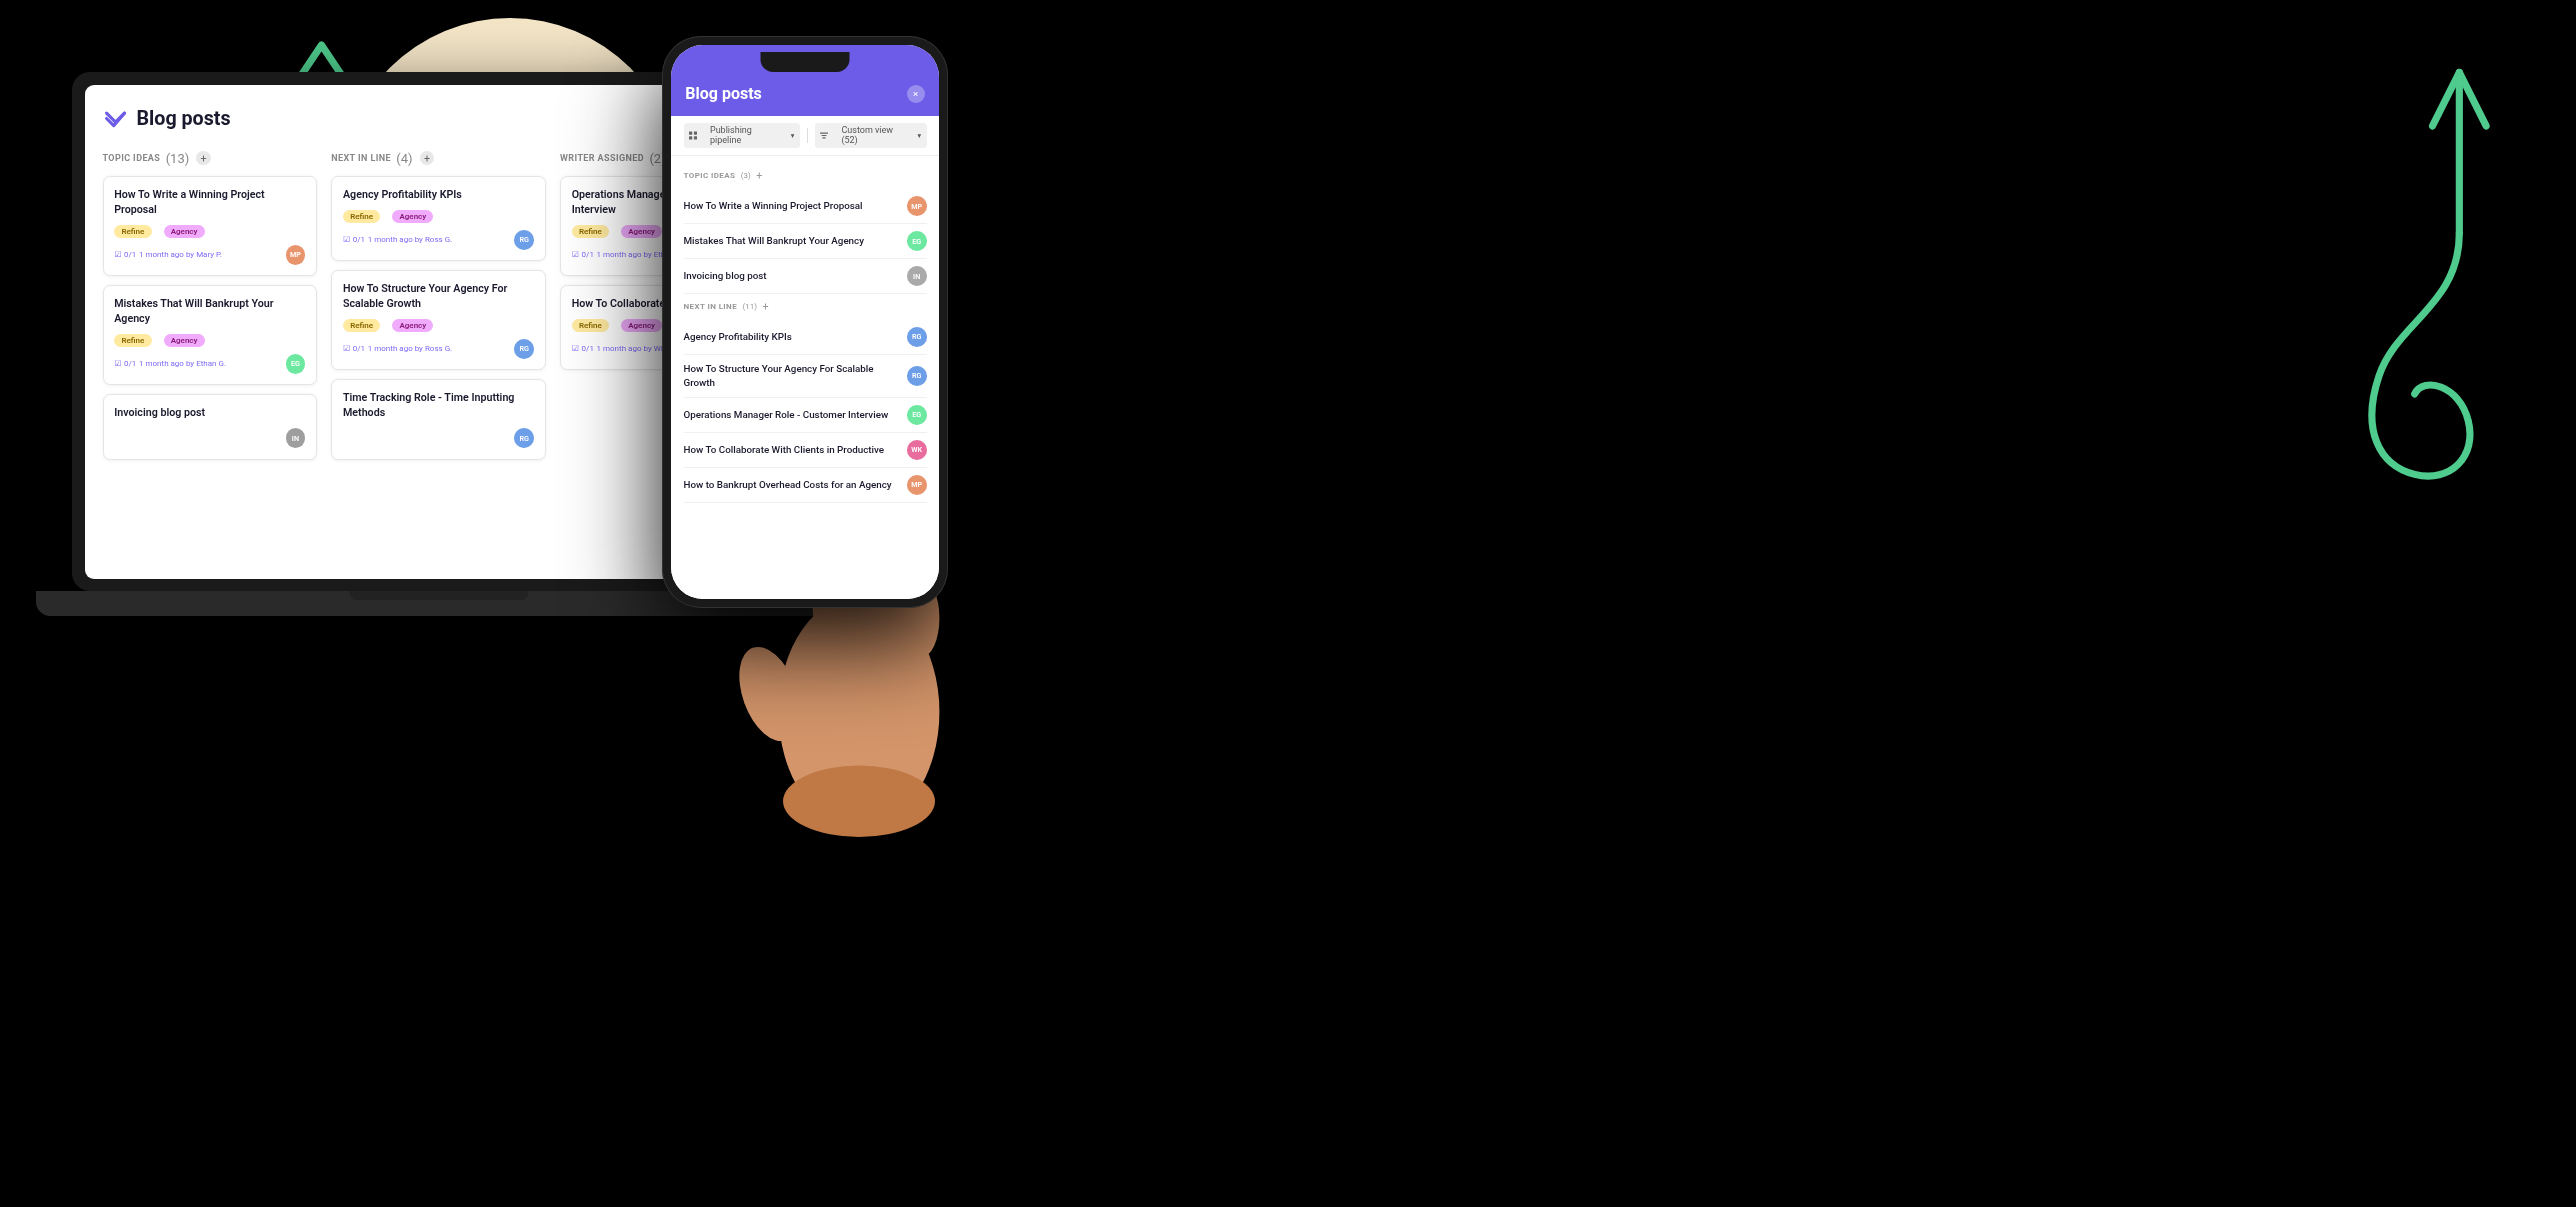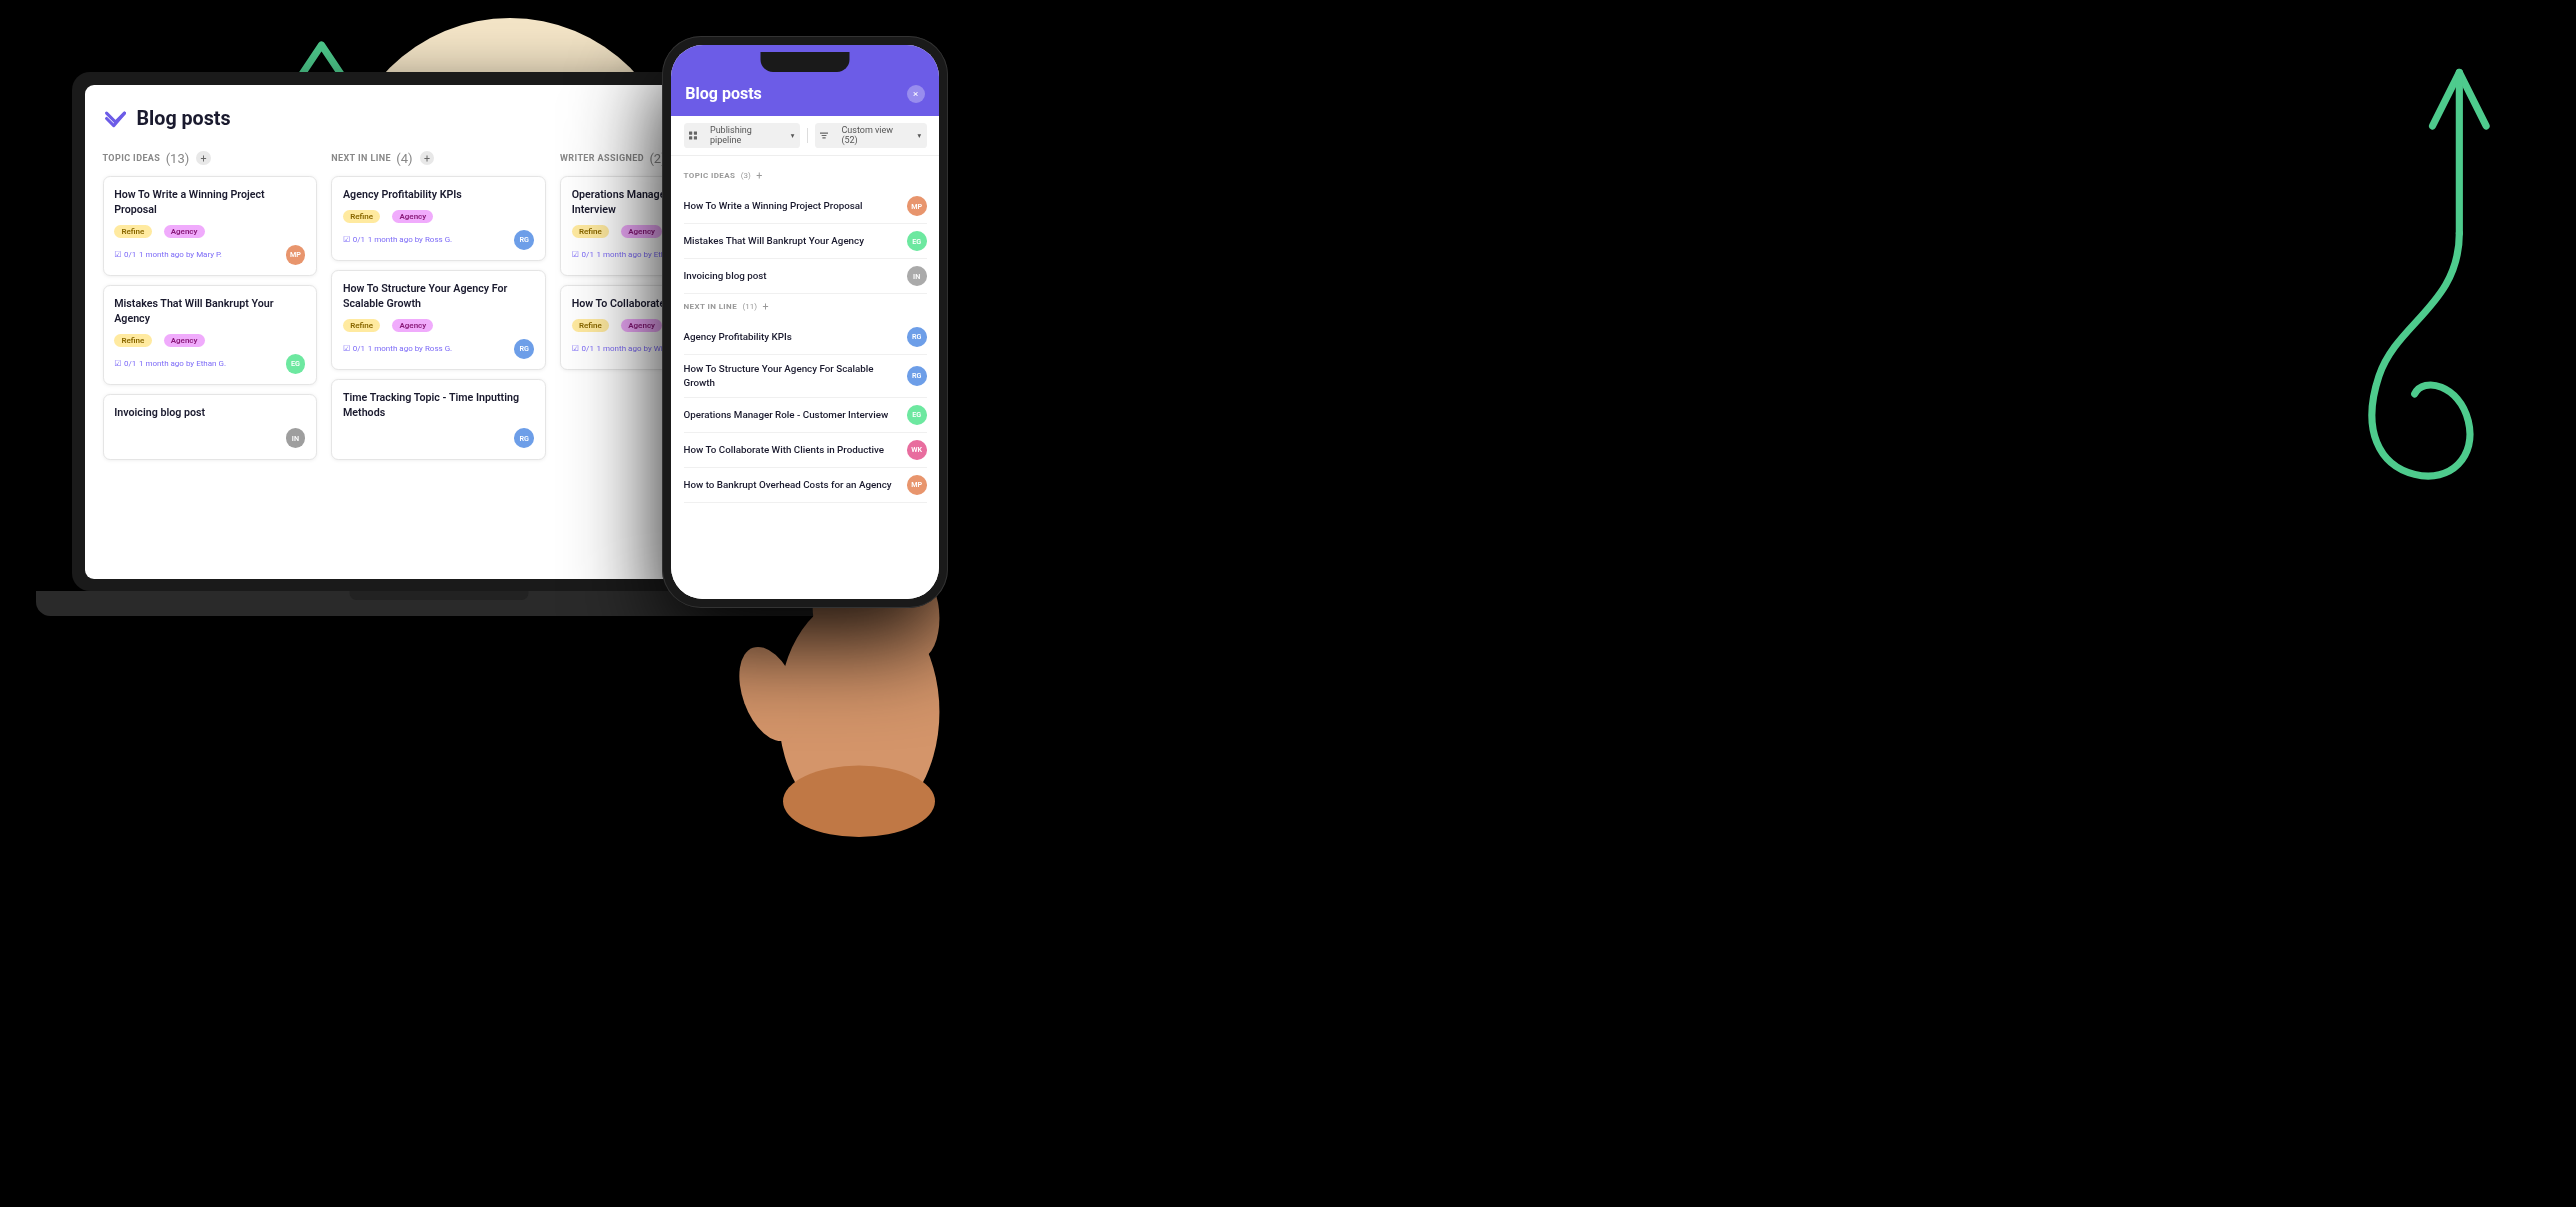--- a/index.html
+++ b/index.html
@@ -493,21 +493,21 @@
                   <div class="card-meta">
                     <span class="check-icon">☑</span>
                     <span>0/1</span>
                     <span>1 month ago by Ross G.</span>
                   </div>
                   <div class="avatar-small avatar-rg">RG</div>
                 </div>
               </div>
 
               <div class="kanban-card">
-                <div class="card-title">Time Tracking Topic - Time Inputting Methods</div>
+                <div class="card-title">Time Tracking Role - Time Inputting Methods</div>
                 <div class="card-footer">
                   <div></div>
                   <div class="avatar-small avatar-rg">RG</div>
                 </div>
               </div>
             </div>
 
             <div class="kanban-column">
               <div class="column-header">
                 <span class="column-title">WRITER ASSIGNED</span>

